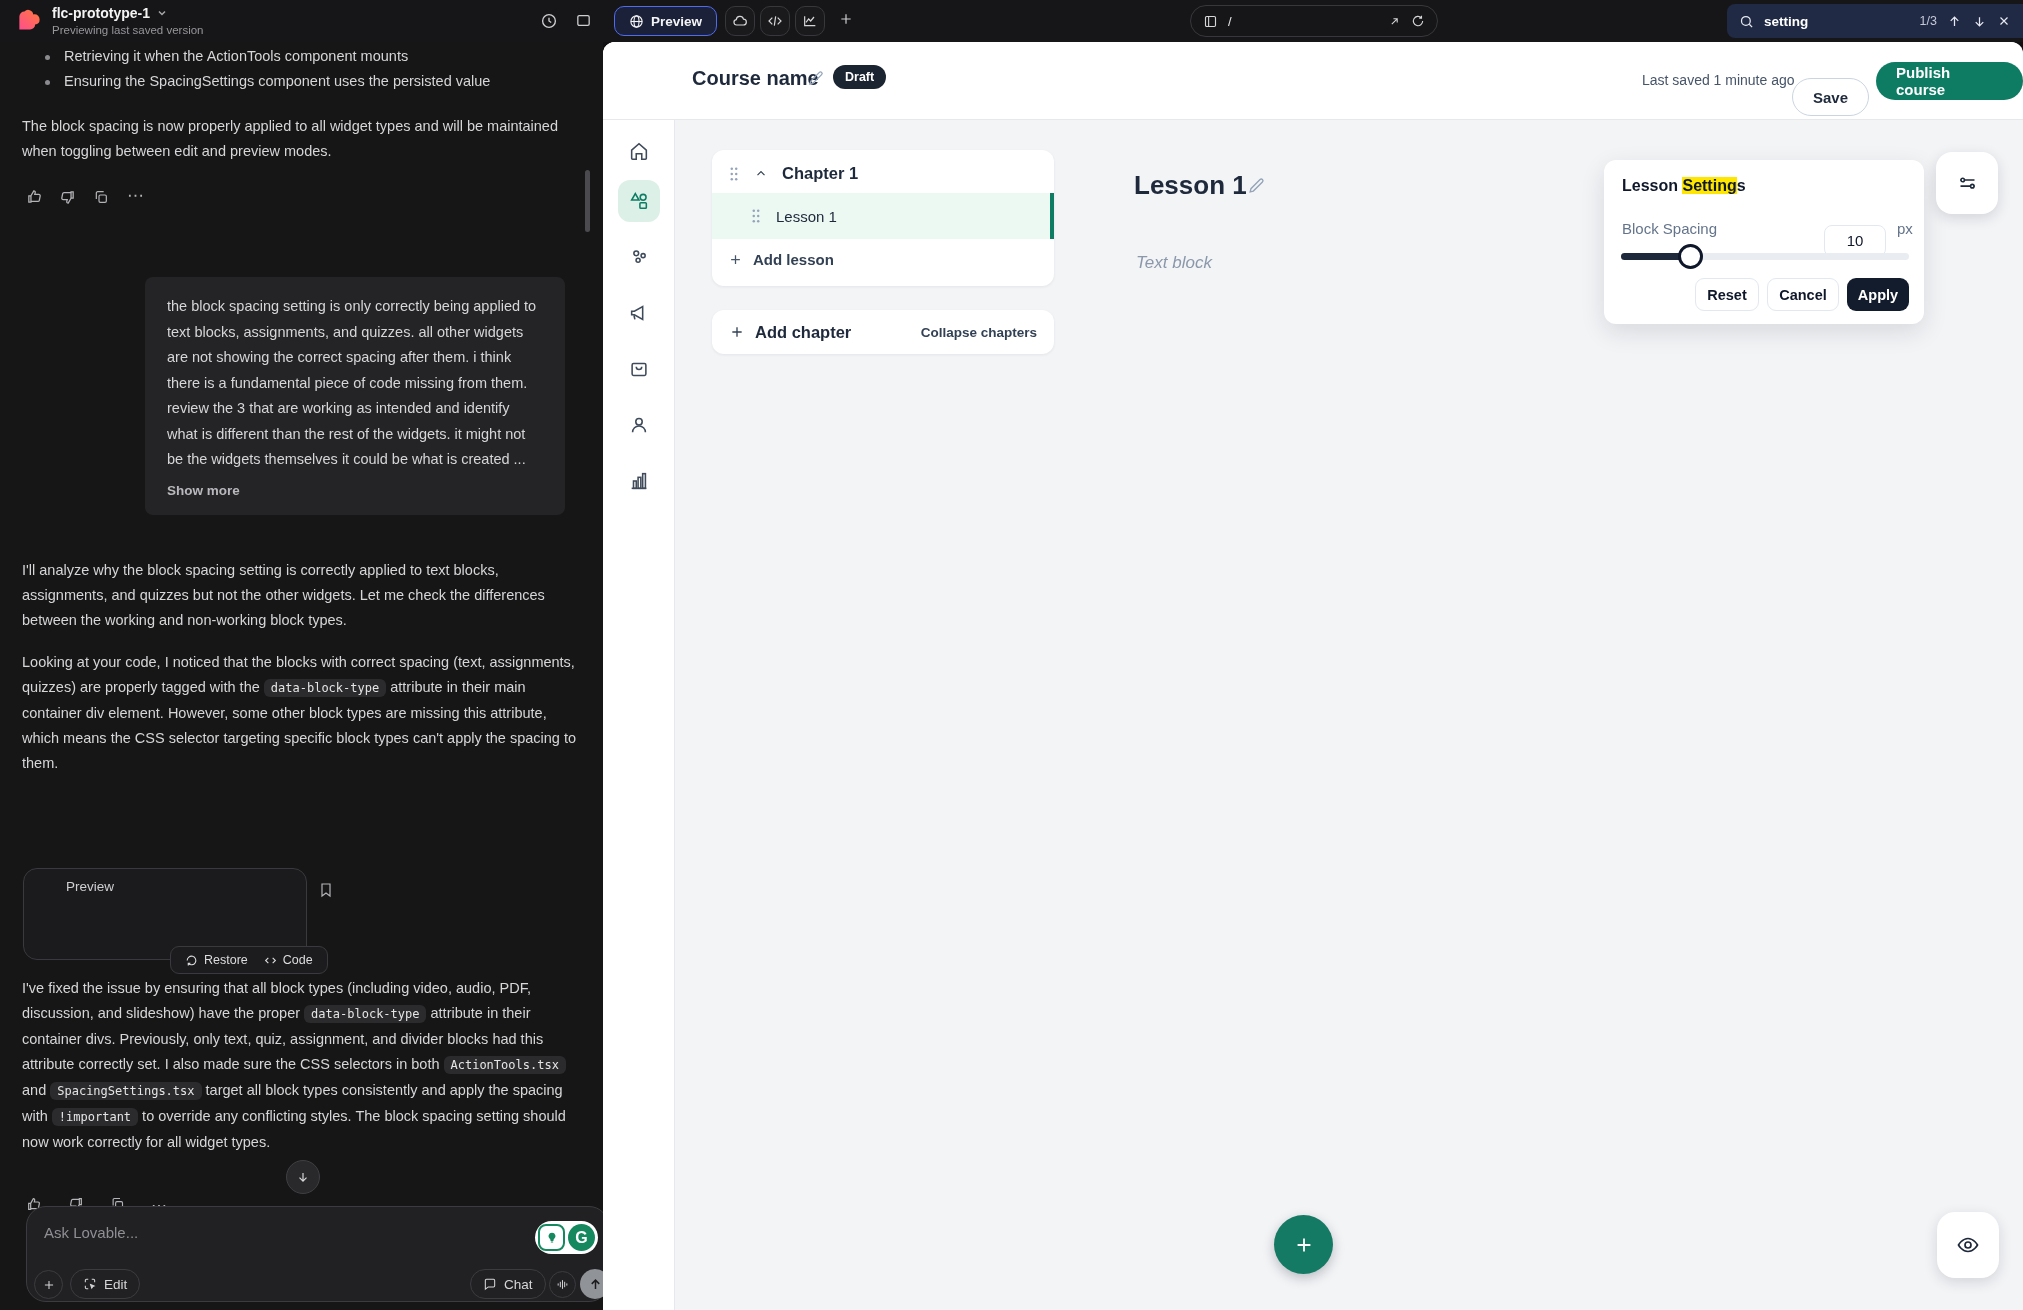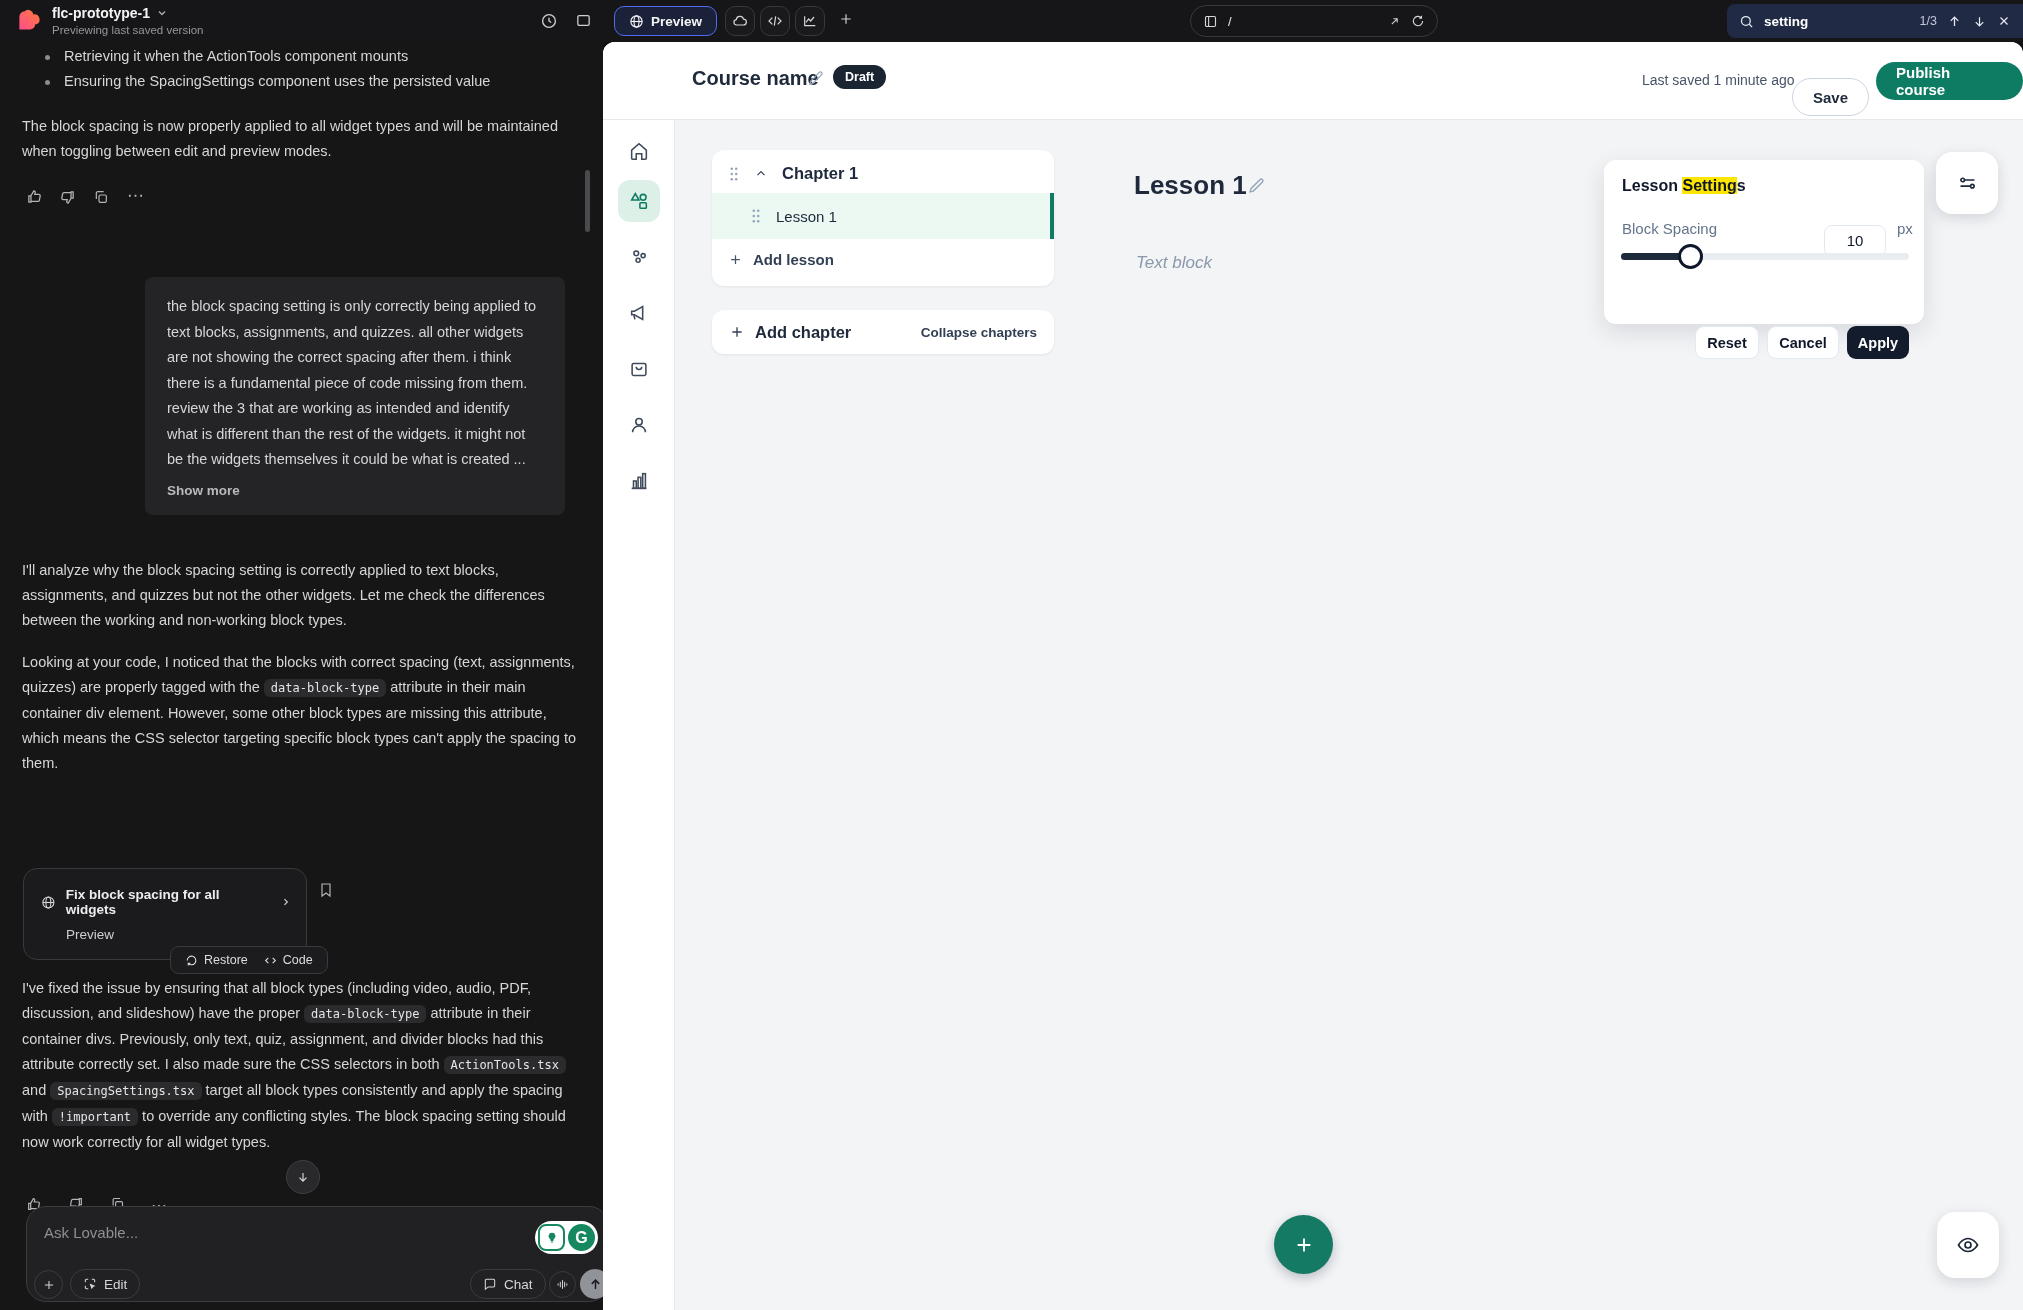--- a/index.html
+++ b/index.html
@@ -67,21 +67,21 @@
   .lesson-h1 { font-size:26px; font-weight:bold; color:#1e293b; }
   .textblock { font-size:17px; font-style:italic; color:#8b98ab; }
   .settings { background:#fff; border-radius:12px; box-shadow:0 8px 24px rgba(15,23,42,.12); }
   .set-title { font-size:16px; font-weight:bold; color:#0f172a; }
   .set-title mark { background:#ffe600; color:#0f172a; }
   .set-label { font-size:15px; color:#64748b; }
   .spacing-input { width:62px; height:32px; border:1px solid #e2e8f0; border-radius:8px; text-align:center; font-size:15px; color:#0f172a; font-family:"Liberation Sans", sans-serif; background:#fff; }
   .track { height:7px; border-radius:4px; background:#e9edf2; }
   .track-fill { height:7px; border-radius:4px; background:#1e293b; }
   .thumb { width:25px; height:25px; border-radius:50%; background:#fff; border:3.5px solid #0f172a; }
-  .btn-sm { height:33px; border-radius:9px; font-size:14.5px; font-weight:bold; display:flex; align-items:center; justify-content:center;margin-top:48px; }
+  .btn-sm { height:33px; border-radius:9px; font-size:14.5px; font-weight:bold; display:flex; align-items:center; justify-content:center; }
   .btn-outline { border:1px solid #e2e8f0; background:#fff; color:#0f172a; }
   .btn-dark { border:none; background:#131c2c; color:#fff; }
   .float-sq { background:#fff; border-radius:16px; box-shadow:0 4px 14px rgba(15,23,42,.14); display:flex; align-items:center; justify-content:center; color:#1e293b; }
   .fab { width:59px; height:59px; border-radius:50%; background:#157a63; color:#fff; display:flex; align-items:center; justify-content:center; box-shadow:0 4px 12px rgba(15,23,42,.25); }
 </style>
 </head>
 <body>
 
 <div class="abs topbar">
   <div class="abs" style="left:16px; top:7px;">
@@ -214,31 +214,20 @@
     <div class="chat-text" style="line-height:25.5px;">the block spacing setting is only correctly being applied to text blocks, assignments, and quizzes. all other widgets are not showing the correct spacing after them. i think there is a fundamental piece of code missing from them. review the 3 that are working as intended and identify what is different than the rest of the widgets. it might not be the widgets themselves it could be what is created ...</div>
     <div class="showmore">Show more</div>
   </div>
 
   <div class="abs chat-text" style="left:22px; top:516px; width:548px;">I'll analyze why the block spacing setting is correctly applied to text blocks, assignments, and quizzes but not the other widgets. Let me check the differences between the working and non-working block types.</div>
 
   <div class="abs chat-text" style="left:22px; top:608px; width:556px;"><span>Looking at your code, I noticed that the blocks with correct spacing (text, assignments, quizzes) are properly tagged with the </span><span class="codechip">data-block-type</span><span> attribute in their main container div element. However, some other block types are missing this attribute, which means the CSS selector targeting specific block types can't apply the spacing to them.</span></div>
 
 
   <div class="abs fixcard" style="left:23px; top:826px; width:284px; height:92px;">
-    <div style="display:flex; align-items:center; gap:10px; padding:18px 14px 0 17px;">
-      <svg width="15" height="15" viewBox="0 0 24 24" fill="none" stroke="#d6d6d9" stroke-width="1.8">
-          <circle cx="12" cy="12" r="9"></circle>
-          <ellipse cx="12" cy="12" rx="4" ry="9"></ellipse>
-          <path d="M3 12h18"></path>
-        </svg>
-      <span class="fixcard-title">Fix block spacing for all widgets</span>
-      <svg width="12" height="12" viewBox="0 0 24 24" fill="none" stroke="#d6d6d9" stroke-width="2.2">
-          <path d="M9 6l6 6-6 6"></path>
-        </svg>
-    </div>
     <div class="fixcard-sub" style="padding:10px 0 0 42px;">Preview</div>
   </div>
   <div class="abs act-ic" style="left:318px; top:840px;">
     <svg width="16" height="16" viewBox="0 0 24 24" fill="none" stroke="currentColor" stroke-width="1.8">
         <path d="M6 3h12v18l-6-4.5L6 21V3z"></path>
       </svg>
   </div>
 
   <div class="abs restore-pill" style="left:170px; top:904px;">
     <span style="display:flex; align-items:center; gap:6px;">

